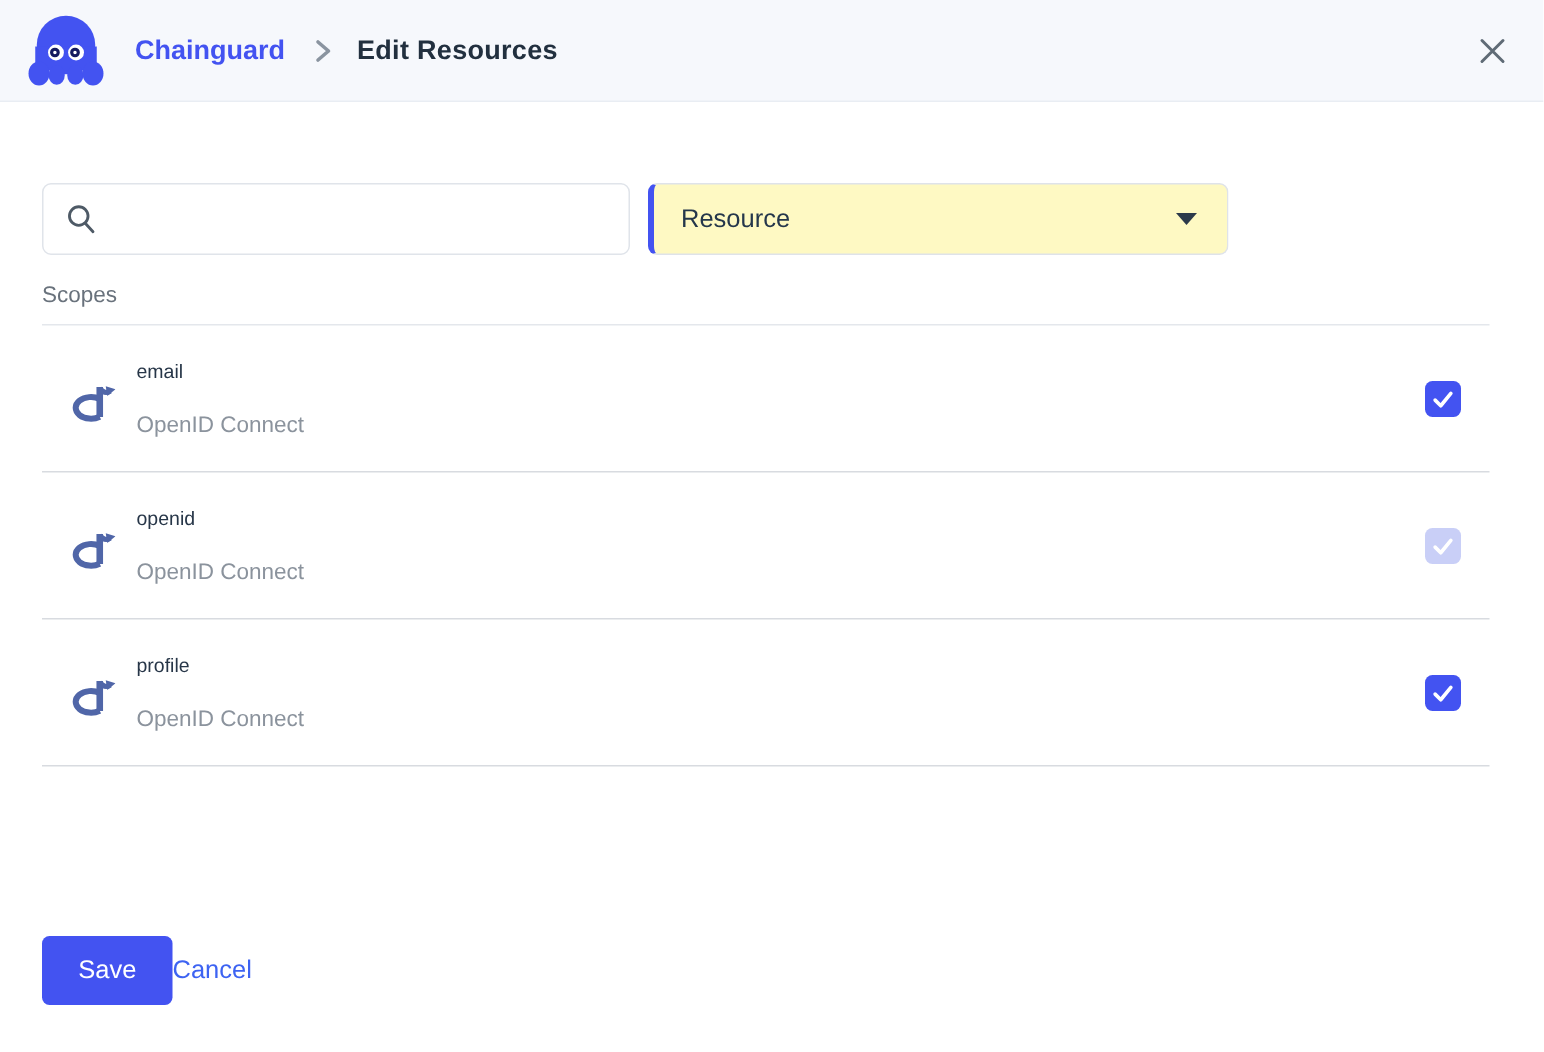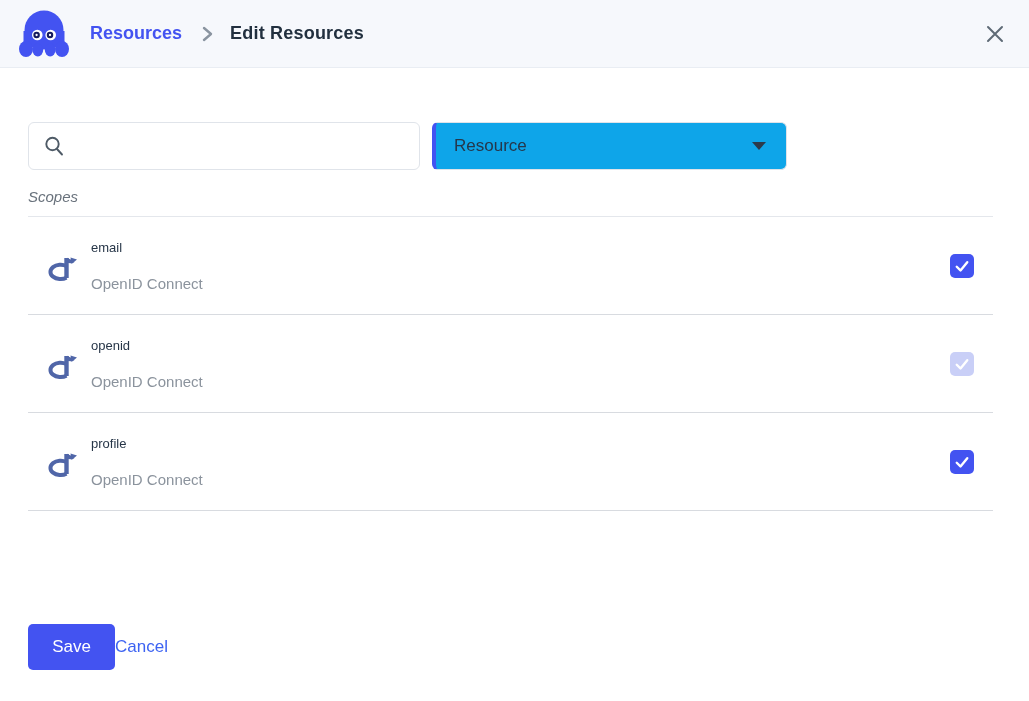--- a/index.html
+++ b/index.html
@@ -17,28 +17,28 @@
     align-items:center; justify-content:center; cursor:pointer; }
 
   
   .main { margin:0 36px 0 28px; }
 
   .filters { margin-top:54px; display:flex; gap:12px; }
   .search-box { width:392px; height:48px; border:1px solid #e0e4ea; border-radius:6px;
     background:#fff; display:flex; align-items:center; padding:0 14px; }
   .search-box input { flex:1; border:none; outline:none; font-size:16px;
     font-family:"Liberation Sans", sans-serif; color:#22303f; margin-left:10px; background:transparent; }
-  .dropdown { width:355px; height:48px; border:1px solid #dfe3e9; border-left:4px solid #4353f1;
-    border-radius:6px; background:#0ea5e9; display:flex; align-items:center;
+  .dropdown { width:387px; height:48px; border:1px solid #dfe3e9; border-left:4px solid #4353f1;
+    border-radius:6px; background:#fef9c3; display:flex; align-items:center;
     padding:0 20px 0 18px; cursor:pointer;gap:24px; }
   .dropdown-label { font-size:17px; color:#25374b; }
   .caret { margin-left:auto; width:0; height:0; border-left:7px solid transparent;
     border-right:7px solid transparent; border-top:8px solid #2c3a4a; }
 
-  .tabs { margin-top:18px; display:flex; gap:54px; border-bottom:1px solid #e4e7ec;font-style:italic; }
+  .tabs { margin-top:18px; display:flex; gap:54px; border-bottom:1px solid #e4e7ec; }
   .tab { font-size:15px; color:#69727c; padding-bottom:11px; cursor:pointer; }
   .tab.active { color:#3d63f2; border-bottom:3px solid #3d63f2; margin-bottom:-2px; }
 
   
   .scope-row { height:98px; display:flex; align-items:center; border-bottom:1px solid #d8dbe0; }
   .openid-icon { margin-left:17px; margin-right:14px; width:32px; height:40px;
     display:flex; align-items:center; }
   .scope-name { font-size:13px; color:#273648; }
   .scope-provider { font-size:15px; color:#8b939d; margin-top:20px; }
   .checkbox { margin-left:auto; margin-right:19px; width:24px; height:24px;
@@ -65,21 +65,21 @@
         <ellipse cx="21.8" cy="41" rx="5.4" ry="6.5"></ellipse>
         <ellipse cx="34.2" cy="41" rx="5.4" ry="6.5"></ellipse>
         <ellipse cx="46" cy="40" rx="7" ry="8"></ellipse>
       </g>
       <circle cx="21.3" cy="26" r="5.3" fill="#ffffff"></circle>
       <circle cx="34.7" cy="26" r="5.3" fill="#ffffff"></circle>
       <circle cx="20.6" cy="26" r="2.2" fill="none" stroke="#141a5e" stroke-width="2.1"></circle>
       <circle cx="34" cy="26" r="2.2" fill="none" stroke="#141a5e" stroke-width="2.1"></circle>
     </svg>
   </span>
-  <span class="brand">Resources</span>
+  <span class="brand">Chainguard</span>
   <span class="crumb-sep">
     <svg width="14" height="16" viewBox="0 0 14 16">
       <path d="M4 2 L11 8 L4 14" fill="none" stroke="#8a94a0" stroke-width="2.4" stroke-linecap="round" stroke-linejoin="round"></path>
     </svg>
   </span>
   <span class="page-title">Edit Resources</span>
   <span class="close-btn">
     <svg width="20" height="20" viewBox="0 0 20 20">
       <path d="M3 3 L17 17 M17 3 L3 17" stroke="#5f6b76" stroke-width="2" stroke-linecap="round"></path>
     </svg>

